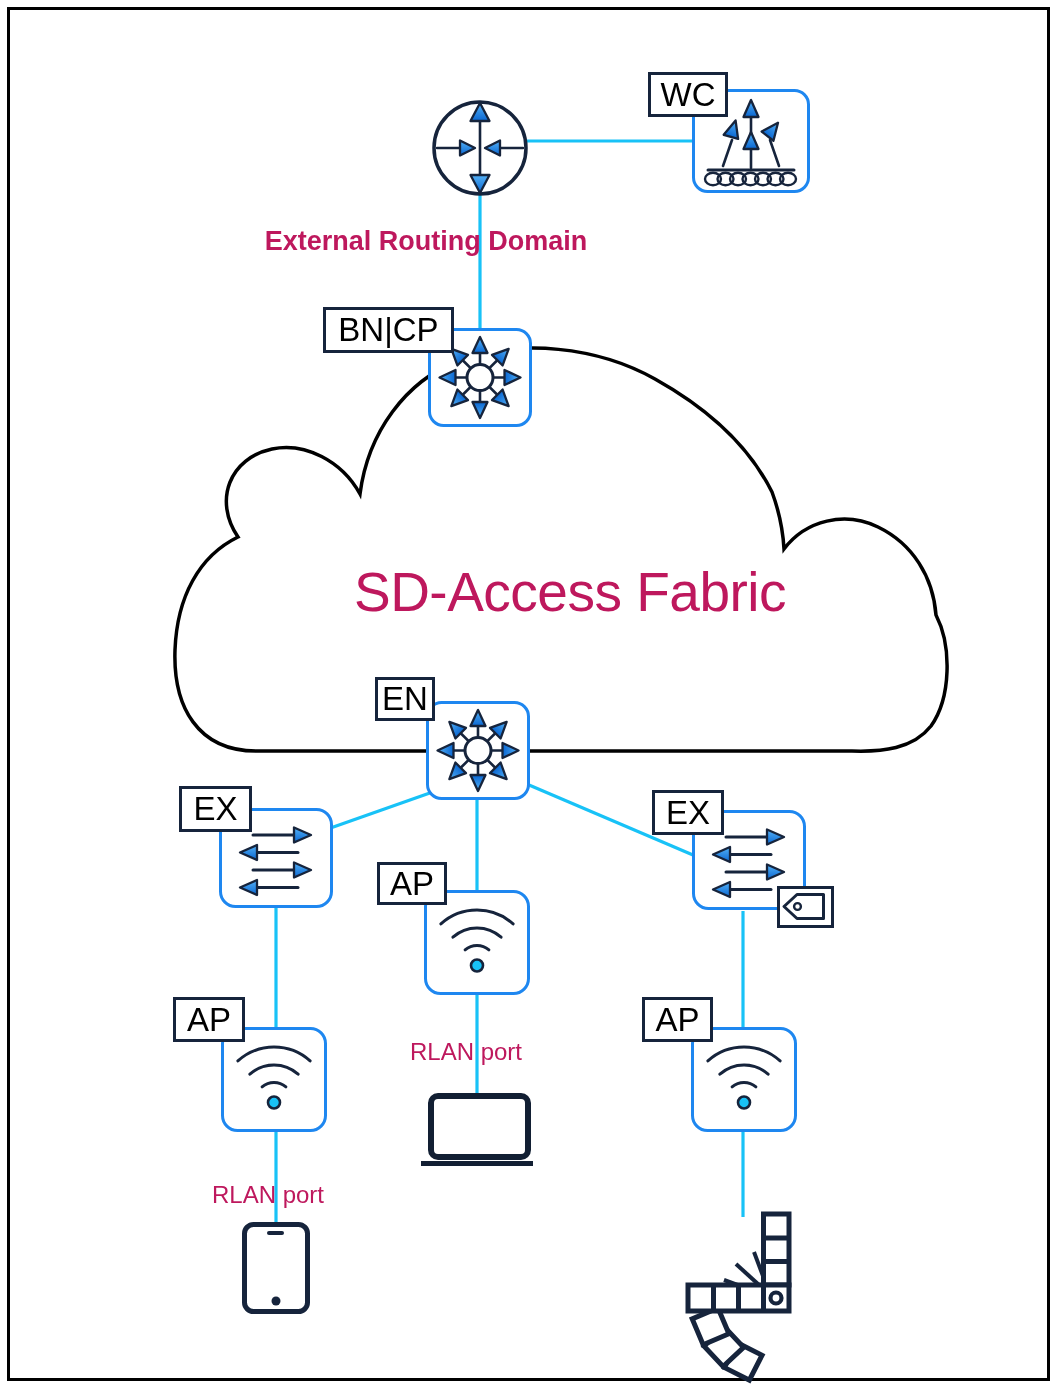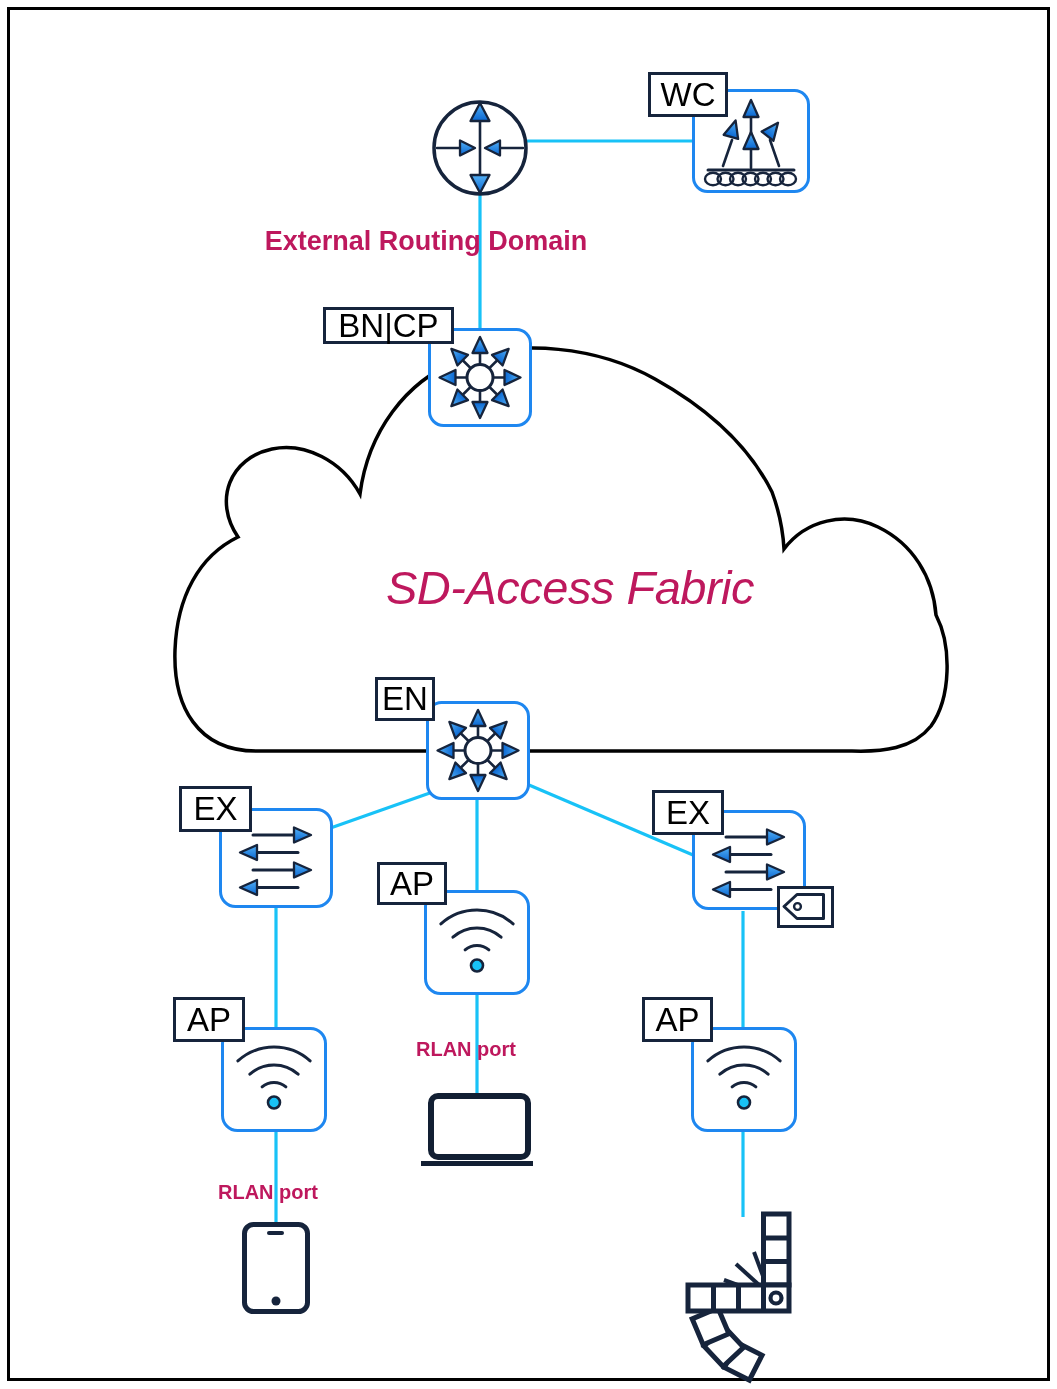--- a/index.html
+++ b/index.html
@@ -8,22 +8,22 @@
   svg.scene{position:absolute;left:0;top:0;width:1057px;height:1389px;z-index:1;}
   .icon-box{fill:#fff;stroke:var(--icon-border,#1E87F0);stroke-width:3;}
   .nline{stroke:var(--navy,#16243C);stroke-width:3;stroke-linecap:round;fill:none;}
   .thin{stroke-width:2.6;}
   .ahead{fill:url(#ag);stroke:var(--navy,#16243C);stroke-width:2.3;stroke-linejoin:round;}
   .link{stroke:var(--link,#18C2F7);stroke-width:3.2;fill:none;}
   .cloud{fill:#fff;stroke:var(--outline,#000);stroke-width:3.5;}
   .nlabel{position:absolute;background:#fff;border:3px solid var(--navy,#16243C);display:flex;align-items:center;justify-content:center;font-size:33px;color:#000;z-index:3;box-sizing:border-box;letter-spacing:0;}
   .caption{position:absolute;transform:translateX(-50%);white-space:nowrap;color:#be185d;z-index:2;}
   .cap-bold{font-weight:bold;font-size:27px;}
-  .cap-title{font-size:47px;letter-spacing:-0.5px;font-style:italic;}
-  .cap-rlan{font-weight:bold;font-size:20px;}
+  .cap-title{font-size:55px;letter-spacing:-0.5px;}
+  .cap-rlan{font-weight:normal;font-size:24px;}
 </style>
 </head>
 <body>
 
 <div class="frame"></div>
 
 <svg class="scene" viewBox="0 0 1057 1389">
   <defs>
     <linearGradient id="ag" x1="0" y1="0" x2="0" y2="1">
       <stop offset="0" stop-color="#54B1F6"></stop>
@@ -200,21 +200,21 @@
     <line x1="27.5" y1="73" x2="27.5" y2="99" stroke="#16243C" stroke-width="5"></line>
     <line x1="52.5" y1="73" x2="52.5" y2="99" stroke="#16243C" stroke-width="5"></line>
     <line x1="77.5" y1="73" x2="77.5" y2="99" stroke="#16243C" stroke-width="5"></line>
     <circle cx="90" cy="86" r="5.5" fill="#fff" stroke="#16243C" stroke-width="4.2"></circle>
   </g>
 </svg>
 
 <div class="nlabel" style="left:648px;top:72px;width:80px;height:45px;">
     <span>WC</span>
   </div>
-<div class="nlabel" style="left:323px;top:307px;width:131px;height:37px;">
+<div class="nlabel" style="left:323px;top:307px;width:131px;height:46px;">
     <span>BN|CP</span>
   </div>
 <div class="nlabel" style="left:375px;top:677px;width:60px;height:44px;">
     <span>EN</span>
   </div>
 <div class="nlabel" style="left:179px;top:786px;width:73px;height:46px;">
     <span>EX</span>
   </div>
 <div class="nlabel" style="left:652px;top:790px;width:72px;height:45px;">
     <span>EX</span>

